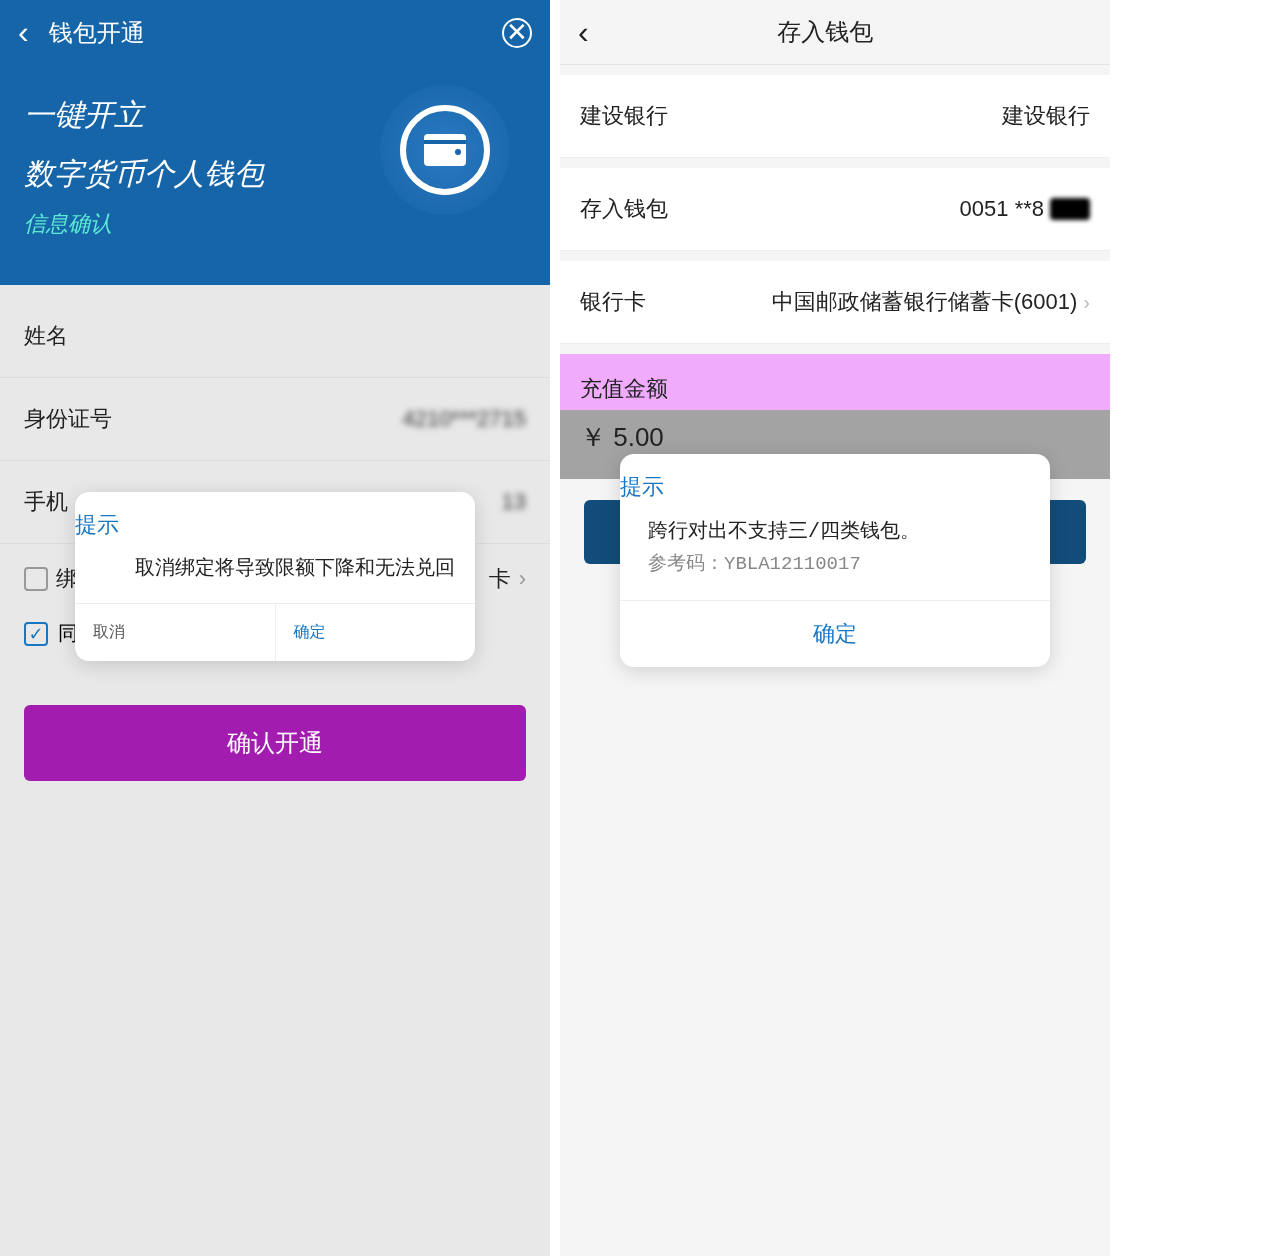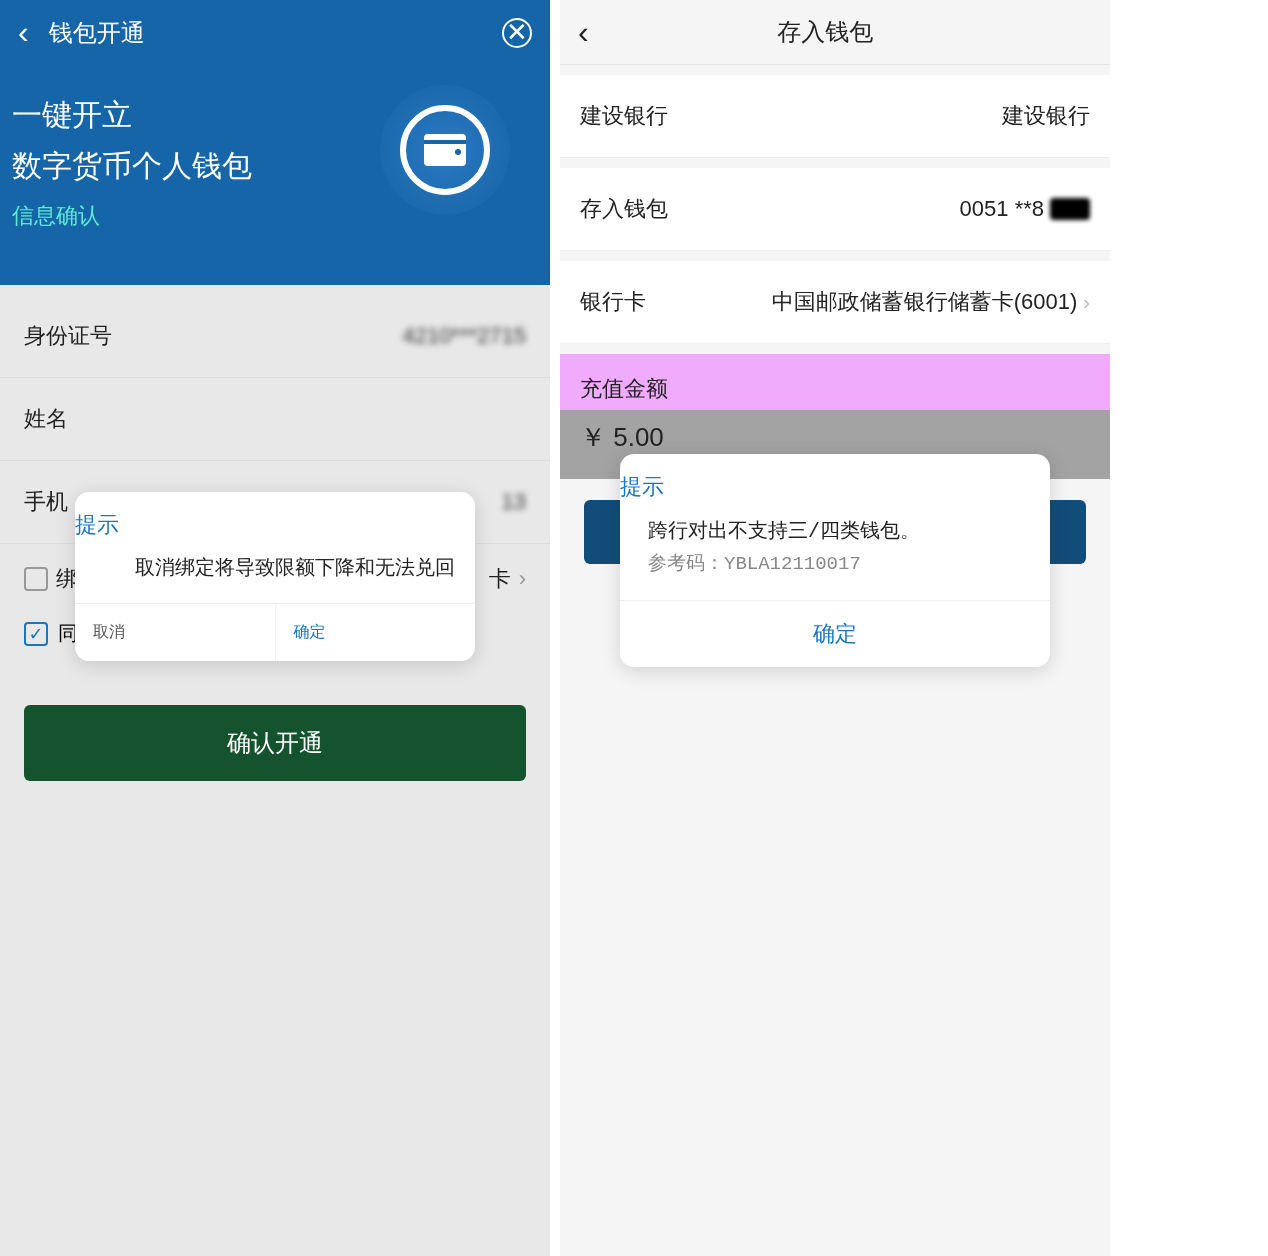--- a/index.html
+++ b/index.html
@@ -43,26 +43,27 @@
       height: 30px;
       display: flex;
       align-items: center;
       justify-content: center;
     }
     
     
     .hero {
       background: #1565a8;
       color: #fff;
-      padding: 30px 12px 40px;
+      padding: 30px 24px 40px;
       position: relative;
       height: 220px;
+      font-style: italic;
     }
     .hero-line1 { font-size: 30px; font-weight: 400; }
-    .hero-line2 { font-size: 30px; font-weight: 400; margin-top: 10px; }
+    .hero-line2 { font-size: 30px; font-weight: 400; margin-top: 18px; }
     .hero-sub { font-size: 22px; color: #5eead4; margin-top: 14px; }
     .wallet-circle {
       position: absolute;
       right: 40px;
       top: 20px;
       width: 130px;
       height: 130px;
       border-radius: 50%;
       background: radial-gradient(circle, #2a7bc4 0%, #1e6bb0 60%, #1565a8 100%);
       display: flex;
@@ -128,21 +129,21 @@
     .agree-row {
       display: flex;
       align-items: center;
       padding: 18px 24px;
       font-size: 20px;
       gap: 10px;
     }
     .agree-row .link { color: #1976c1; }
     
     .confirm-btn {
-      background: #14532d;
+      background: #a21caf;
       color: #fff;
       font-size: 24px;
       text-align: center;
       padding: 22px;
       margin: 40px 24px;
       border-radius: 6px;
     }
     
     
     .dialog-left {
@@ -291,25 +292,25 @@
           <rect x="2" y="4" width="42" height="32" rx="4" fill="#fff"></rect>
           <rect x="2" y="10" width="42" height="4" fill="#1565a8"></rect>
           <circle cx="36" cy="22" r="3" fill="#1565a8"></circle>
         </svg>
       </div>
     </div>
   </div>
 
   <div class="form">
     <div class="form-row">
+      <span>姓名</span>
+    </div>
+    <div class="form-row">
       <span>身份证号</span>
       <span class="value blur-text">4210***2715</span>
-    </div>
-    <div class="form-row">
-      <span>姓名</span>
     </div>
     <div class="form-row">
       <span>手机</span>
       <span class="value blur-text">13</span>
     </div>
     <div class="form-checkbox-row">
       <span class="checkbox-box"></span>
       <span>绑</span>
       <span style="flex:1"></span>
       <span>卡</span>

